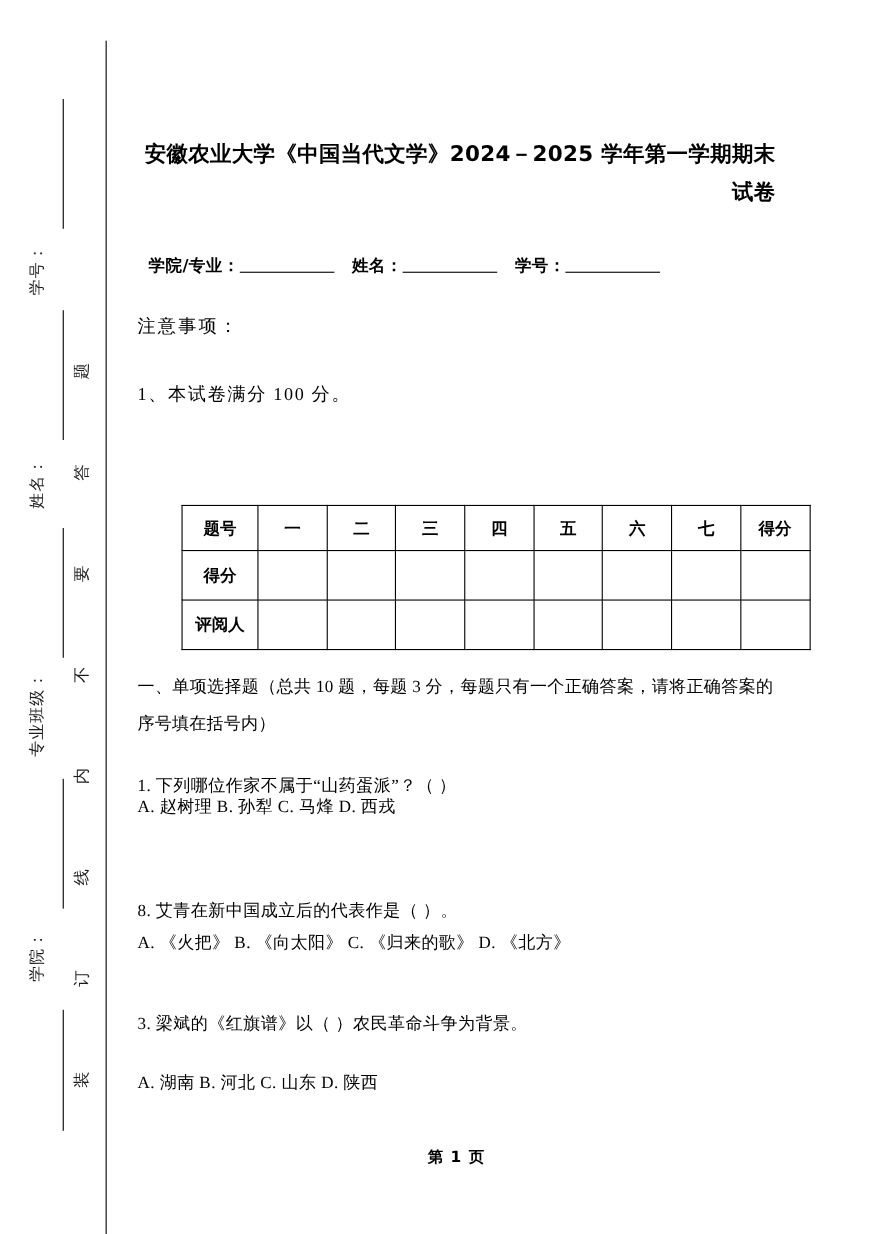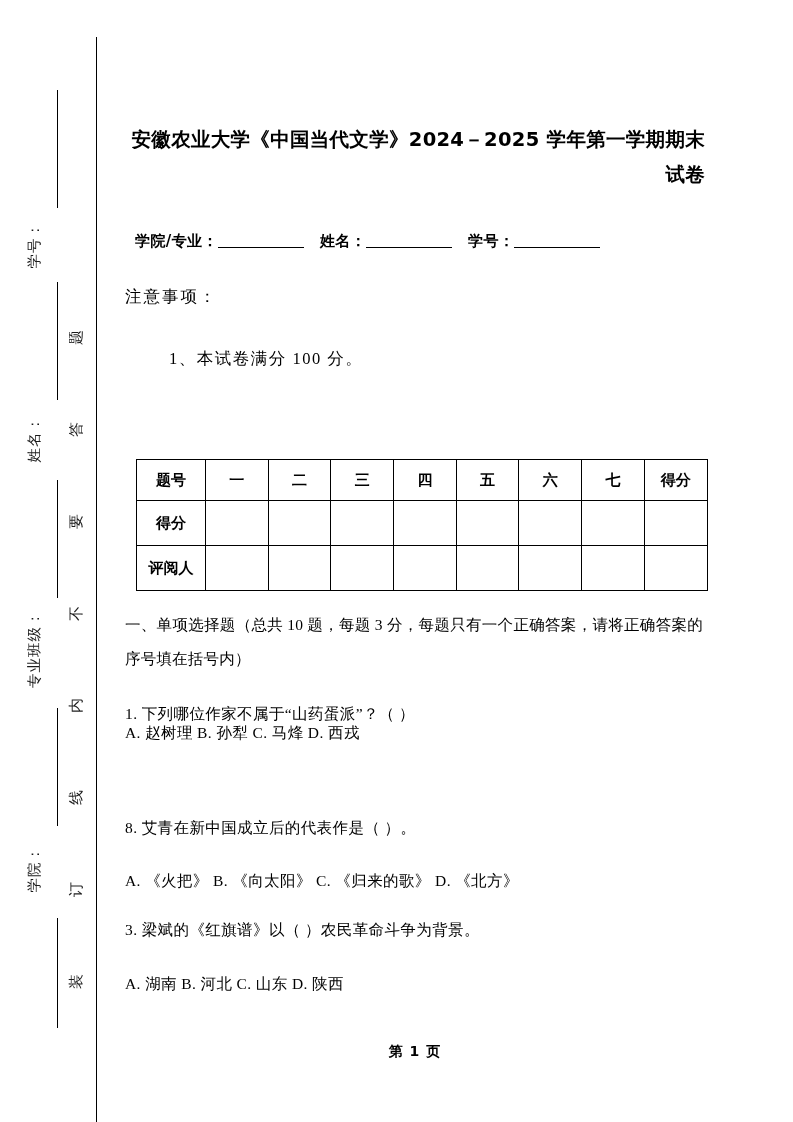--- a/index.html
+++ b/index.html
@@ -134,38 +134,37 @@
     top: 286px;
     font-size: 16.5px;
     letter-spacing: 2px;
   }
   .notice-1 {
     position: absolute;
     left: 0;
     top: 348px;
     font-size: 16.5px;
     letter-spacing: 1.5px;
-    margin-left: 44px;
   }
   .notice-2 {
     position: absolute;
     left: 0;
     top: 410px;
     font-size: 16.5px;
     letter-spacing: 1.5px;
   }
   .uline {
     border-bottom: 1.3px solid #000000;
     padding: 0 3px;
   }
 
   
   .score-table {
     position: absolute;
-    left: 11px;
+    left: 40px;
     top: 459px;
     border-collapse: collapse;
     table-layout: fixed;
     width: 562px;
   }
   .score-table td {
     border: 1.4px solid #000000;
     height: 40px;
     text-align: center;
     vertical-align: middle;
@@ -190,21 +189,21 @@
     text-justify: inter-ideograph;
     letter-spacing: 0.2px;
   }
 
   .q-stem { position: absolute; left: 0; font-size: 15.5px; letter-spacing: 0.4px; }
   .q-opts { position: absolute; left: 0; font-size: 15.5px; letter-spacing: 0.4px; }
 
   #q1-stem { top: 704px; }
   #q1-opts { top: 723px; text-align: center; }
   #q2-stem { top: 818px; }
-  #q2-opts { top: 871px; }
+  #q2-opts { top: 847px; }
   #q3-stem { top: 920px; }
   #q3-opts { top: 974px; }
 
   .footer {
     position: absolute;
     left: 0;
     top: 1043px;
     width: 580px;
     text-align: center;
     font-family: "DejaVu Sans", "Liberation Sans", sans-serif;

